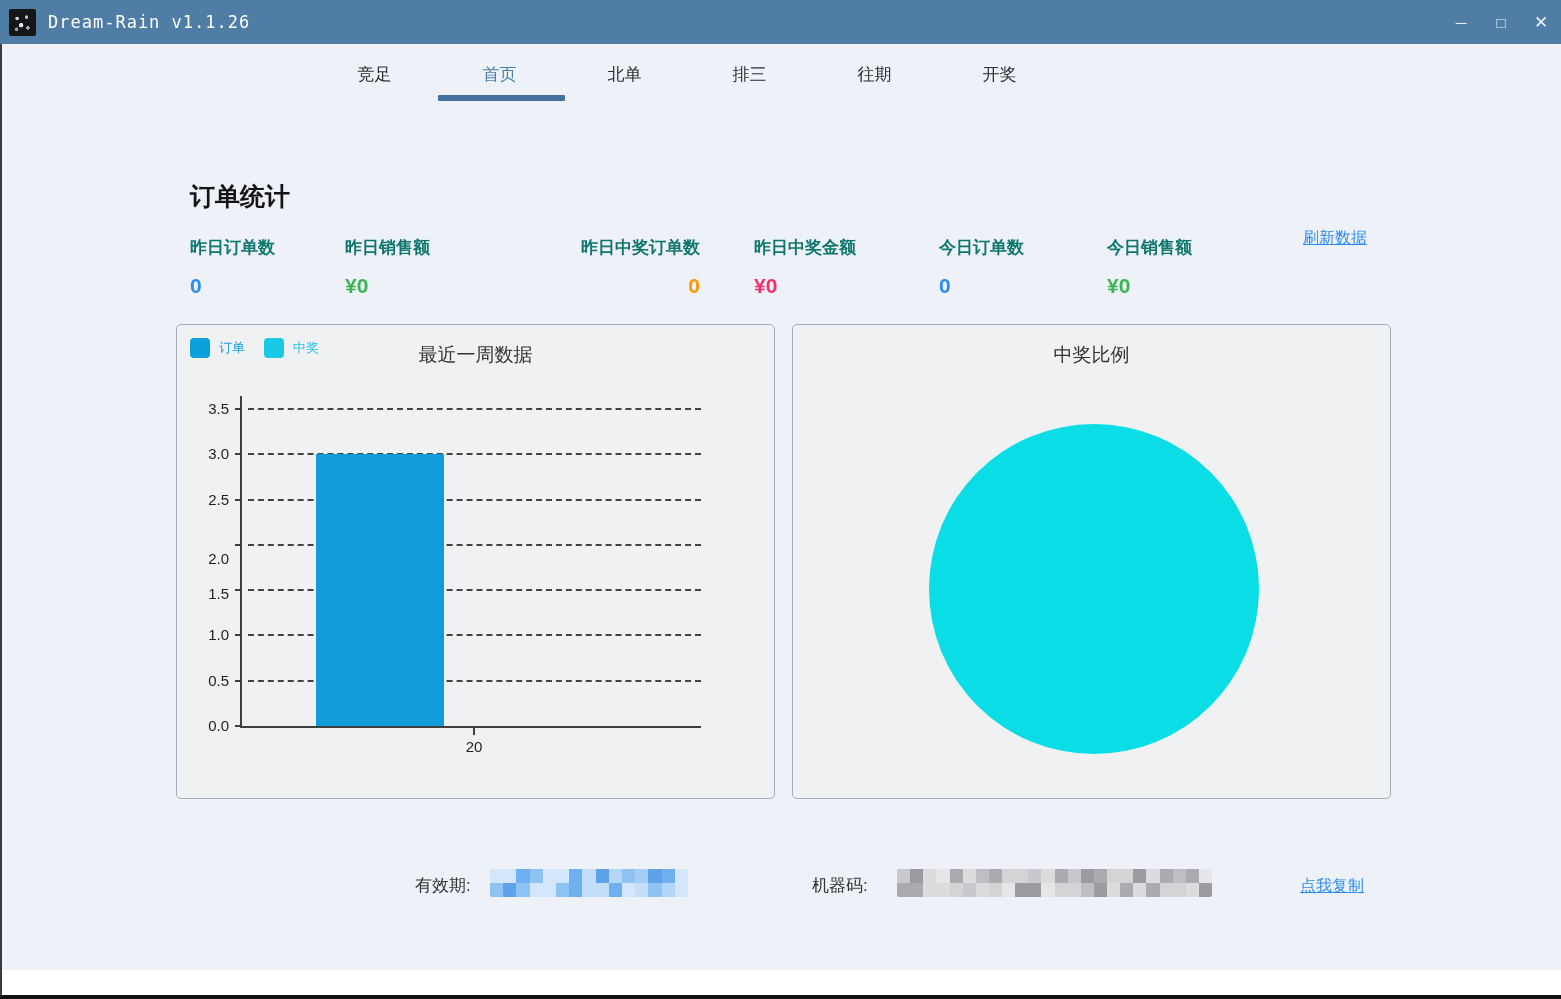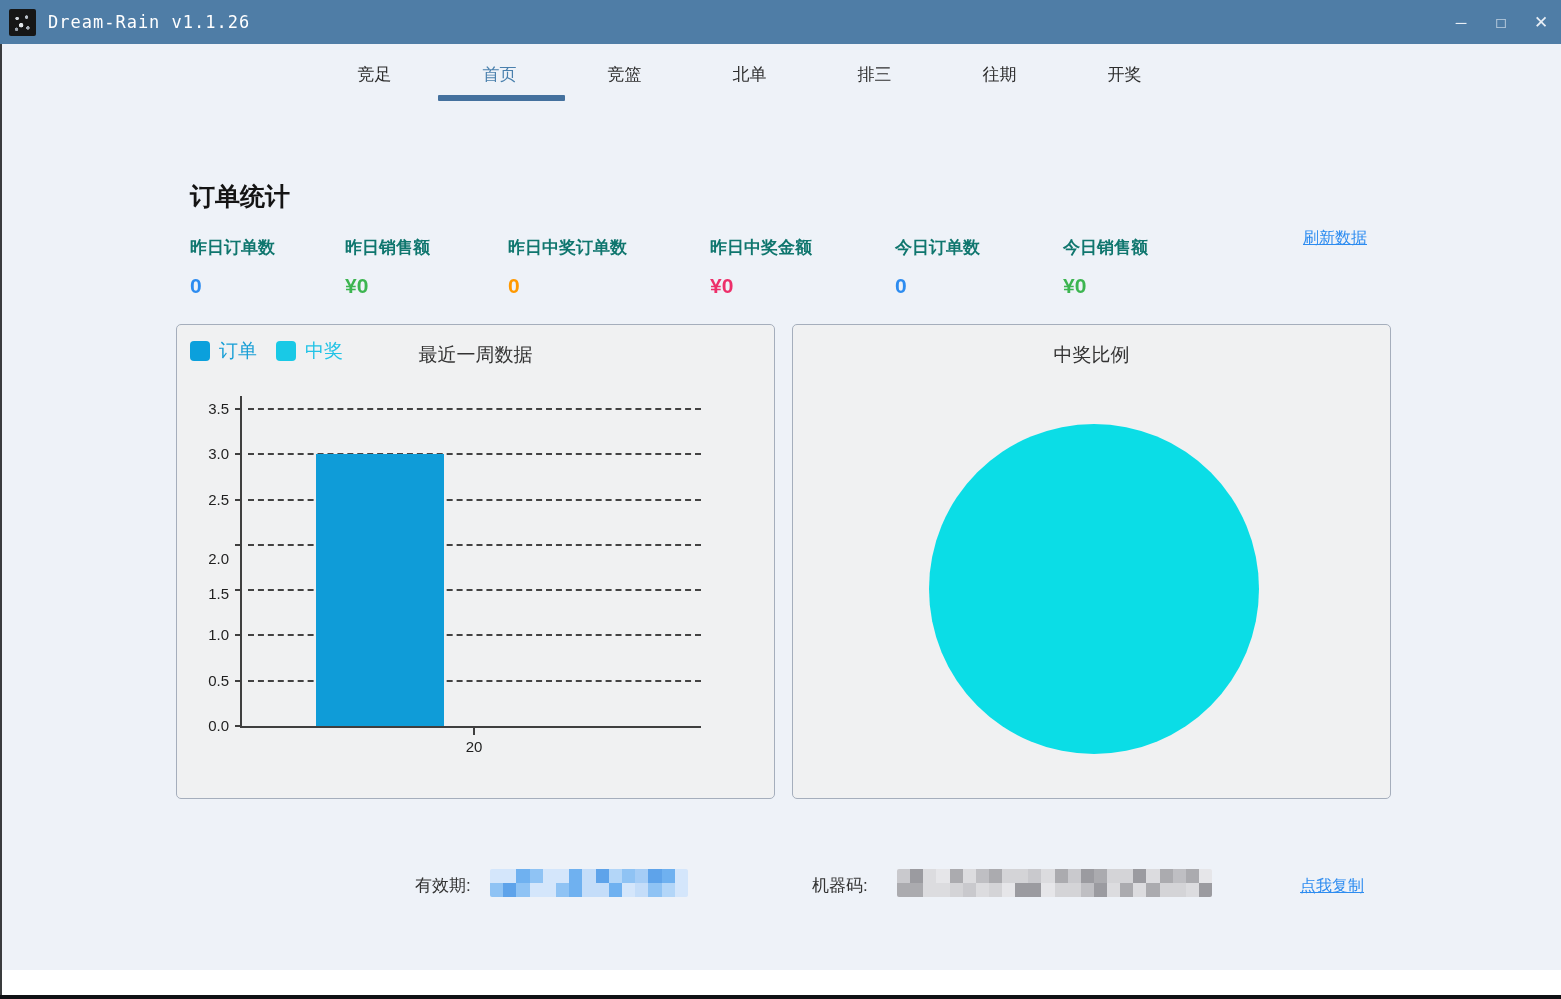--- a/index.html
+++ b/index.html
@@ -60,22 +60,22 @@
     font-size:25px; font-weight:bold; color:#141414;
   }
   .stats-row{
     position:absolute; left:190px; top:236px; display:flex;
   }
   .stat{ padding-right:10px; }
   .stat .stat-label{ font-size:17px; color:#0f766e;font-weight:bold; }
   .stat .stat-value{ margin-top:15px; font-size:21px; font-weight:bold; }
   .stat:nth-child(1){ width:155px; }
   .stat:nth-child(2){ width:163px; }
-  .stat:nth-child(3){ width:202px; }
-  .stat:nth-child(4){ width:185px; }
+  .stat:nth-child(3){ width:202px;text-align:right; }
+  .stat:nth-child(4){ width:185px;margin-left:44px; }
   .stat:nth-child(5){ width:168px; }
   .stat:nth-child(6){ width:160px; }
   .refresh-link{
     position:absolute; left:1303px; top:228px;
     font-size:16px; color:#2d8cf0; text-decoration:underline; cursor:pointer;
   }
   .copy-link{
     position:absolute; left:1300px; top:876px;
     font-size:16px; color:#2d8cf0; text-decoration:underline; cursor:pointer;
   }
@@ -88,21 +88,21 @@
   .panel-left{ left:176px; }
   .panel-right{ left:792px; }
   .chart-title{
     position:absolute; left:0; top:17px; width:100%;
     text-align:center; font-size:19px; color:#333;
   }
   .legend{
     position:absolute; left:13px; top:13px; display:flex; align-items:center; gap:9px;
   }
   .legend .swatch{ width:20px; height:20px; border-radius:4px; }
-  .legend .legend-label{ font-size:19px; margin-right:10px; }
+  .legend .legend-label{ font-size:13px; margin-right:10px; }
   .plot{ position:absolute; inset:0; }
 
   .ytick-label{
     position:absolute; text-align:right; font-size:15px; color:#1f1f1f; width:52px; left:0;
   }
   .xtick-label{
     position:absolute; text-align:center; font-size:15px; color:#1f1f1f; width:60px;
   }
   .gridline{ position:absolute; height:0; border-top:2px dashed #434343; }
   .axis{ position:absolute; background:#3f3f3f; }
@@ -144,23 +144,20 @@
   </div>
 </div>
 
 <div class="nav">
   <div class="tab">
       <span>竞足</span>
     </div>
   <div class="tab active">
       <span>首页</span>
       <span class="tabline"></span>
-    </div>
-  <div class="tab">
-      <span>竞篮</span>
     </div>
   <div class="tab">
       <span>北单</span>
     </div>
   <div class="tab">
       <span>排三</span>
     </div>
   <div class="tab">
       <span>往期</span>
     </div>

